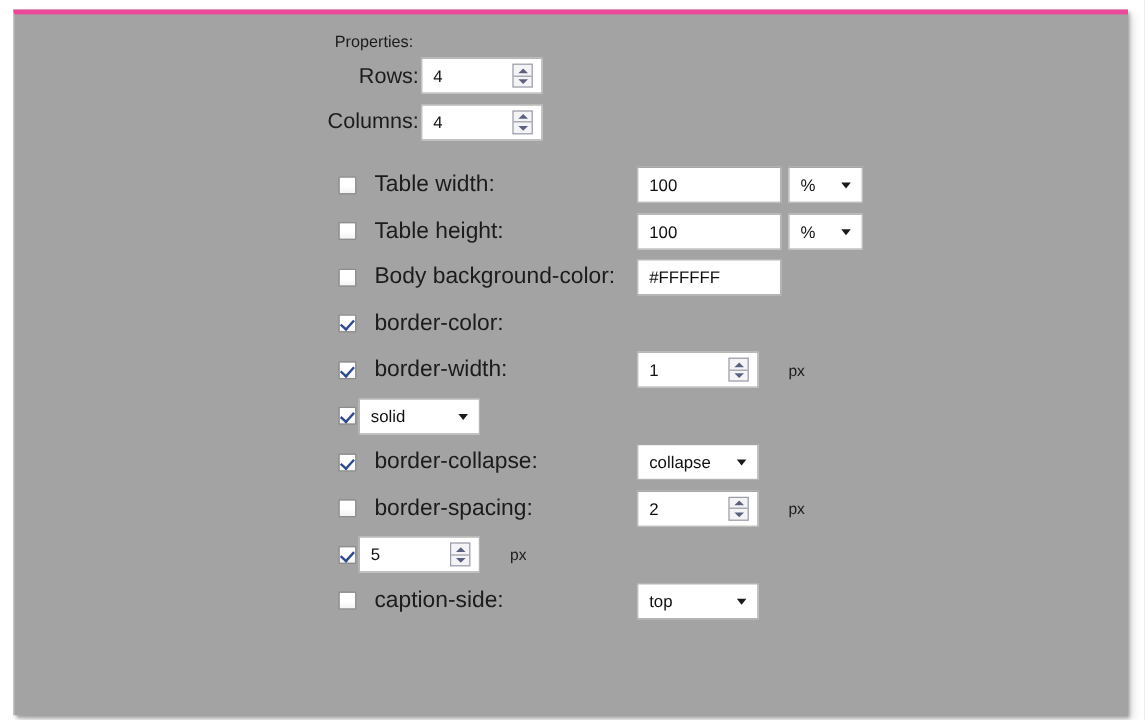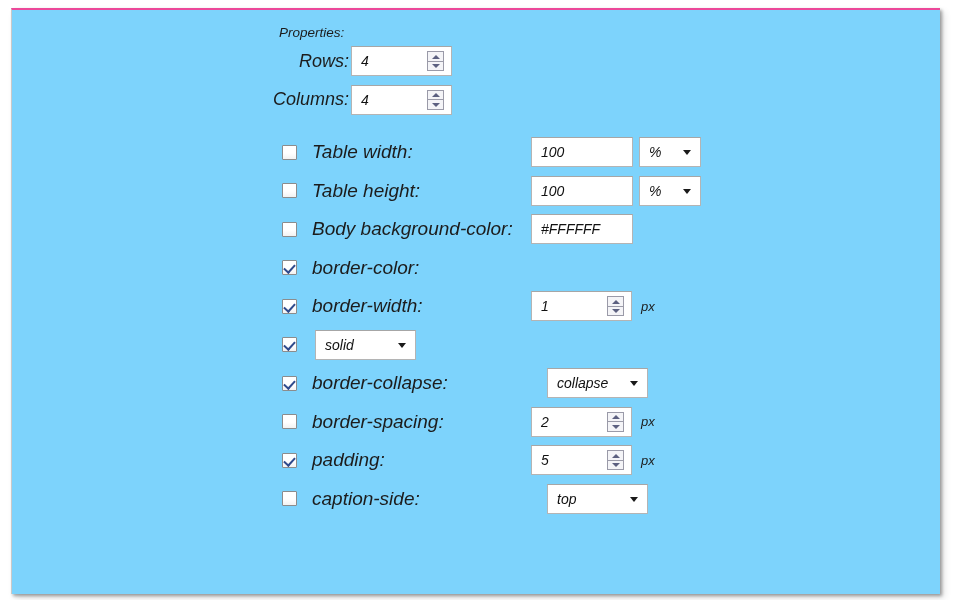--- a/index.html
+++ b/index.html
@@ -6,26 +6,25 @@
   body{
     width:954px;height:600px;overflow:hidden;
     background:#ffffff;
     font-family:"Liberation Sans", sans-serif;
     -webkit-font-smoothing:antialiased;
   }
   .panel{
     position:absolute;
     left:11px;top:8px;
     width:928px;height:584px;
-    background:#7dd3fc;
-    border-top:2px solid #ec4899;
+    background:#a3a3a3;
+    border-top:4px solid #ec4899;
     border-left:1px solid #c9c9c9;
     box-shadow: 2px 2px 3px rgba(0,0,0,0.33), 4px 4px 7px rgba(0,0,0,0.13);
     overflow:hidden;
-    font-style:italic;
   }
   .form{
     position:absolute;
     left:255px;top:0px;
     width:470px;
   }
 
   
   .row{
     display:flex;
@@ -91,21 +90,21 @@
     box-sizing:border-box;
     height:30px;
     background:#ffffff;
     border:1px solid #b4b4b4;
     border-top-color:#a6a6a6;
     display:flex;align-items:center;
     font-size:14px;color:#111;
     padding-left:9px;
     position:relative;
   }
-  .field.text{width:102px;}
+  .field.text{width:120px;}
   .field.spin{width:101px;padding-right:0;}
 
   .spin-btns{
     position:absolute;
     right:7px;top:50%;
     transform:translateY(-50%);
     width:17px;height:20px;
     box-sizing:border-box;
     border:1px solid #9a9aa8;
     background:#f4f4f7;
@@ -131,35 +130,35 @@
     height:30px;
     background:#ffffff;
     border:1px solid #b4b4b4;
     border-top-color:#a6a6a6;
     display:flex;align-items:center;
     font-size:14px;color:#111;
     padding-left:9px;
     position:relative;
   }
   .select.unit{width:62px;}
-  .select.val{width:101px;margin-left:16px;}
+  .select.val{width:101px;}
   .caret{
     position:absolute;
     right:9px;top:50%;
     margin-top:-2px;
     width:0;height:0;
     border-left:4.5px solid transparent;
     border-right:4.5px solid transparent;
     border-top:5px solid #1a1a1a;
   }
 
   .gap{width:6px;flex:0 0 6px;}
   .unit-label{
     font-size:13px;color:#1c1c1c;
-    padding-left:9px;
+    padding-left:25px;
     white-space:nowrap;
   }
   .ctrl-wrap{display:flex;align-items:center;}
 </style>
 </head>
 <body>
 
 <div class="panel">
   <div class="form">
 
@@ -300,21 +299,20 @@
                 </span>
               </span>
             </div>
             <span class="unit-label">px</span>
           </div>
         </div>
         <div class="row">
           <div class="cb-cell">
             <span class="checkbox on"></span>
           </div>
-          <div class="cb-label">padding:</div>
           <div class="ctrl-wrap">
             <div class="field spin">
               <span>5</span>
               <span class="spin-btns">
                 <span class="half">
                   <span class="tri-up"></span>
                 </span>
                 <span class="half">
                   <span class="tri-dn"></span>
                 </span>

